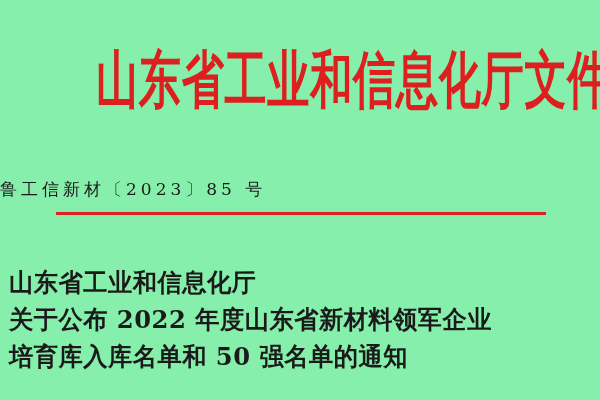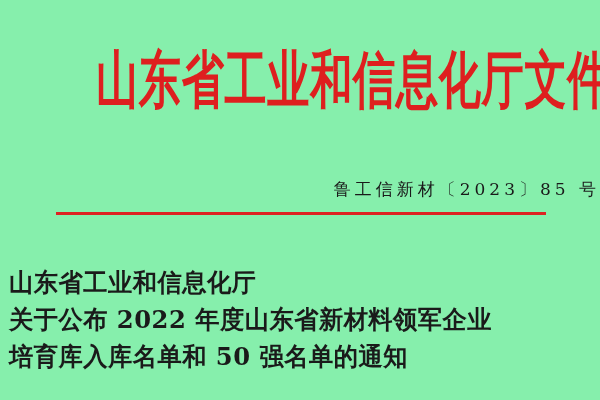--- a/index.html
+++ b/index.html
@@ -28,21 +28,21 @@
     white-space: nowrap;
     transform: scaleX(0.68) scaleY(1.0);
     transform-origin: 50% 50%;
     letter-spacing: 1px;
   }
   .doc-number {
     position: absolute;
     top: 176px;
     left: 0;
     width: 100%;
-    text-align: right;
+    text-align: left;
     color: var(--text-black, #1a1a1a);
     font-size: 17px;
     line-height: 26px;
     letter-spacing: 4px;
     white-space: nowrap;
   }
   .red-divider {
     position: absolute;
     top: 212px;
     left: 56px;

